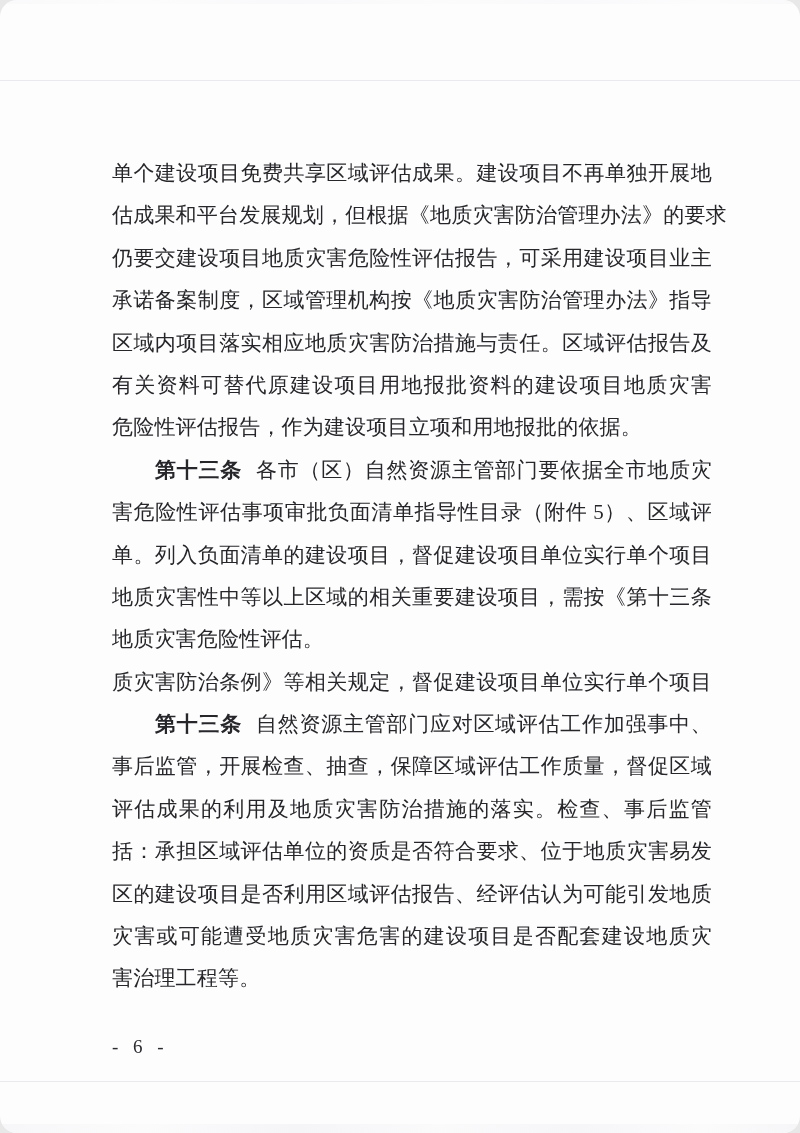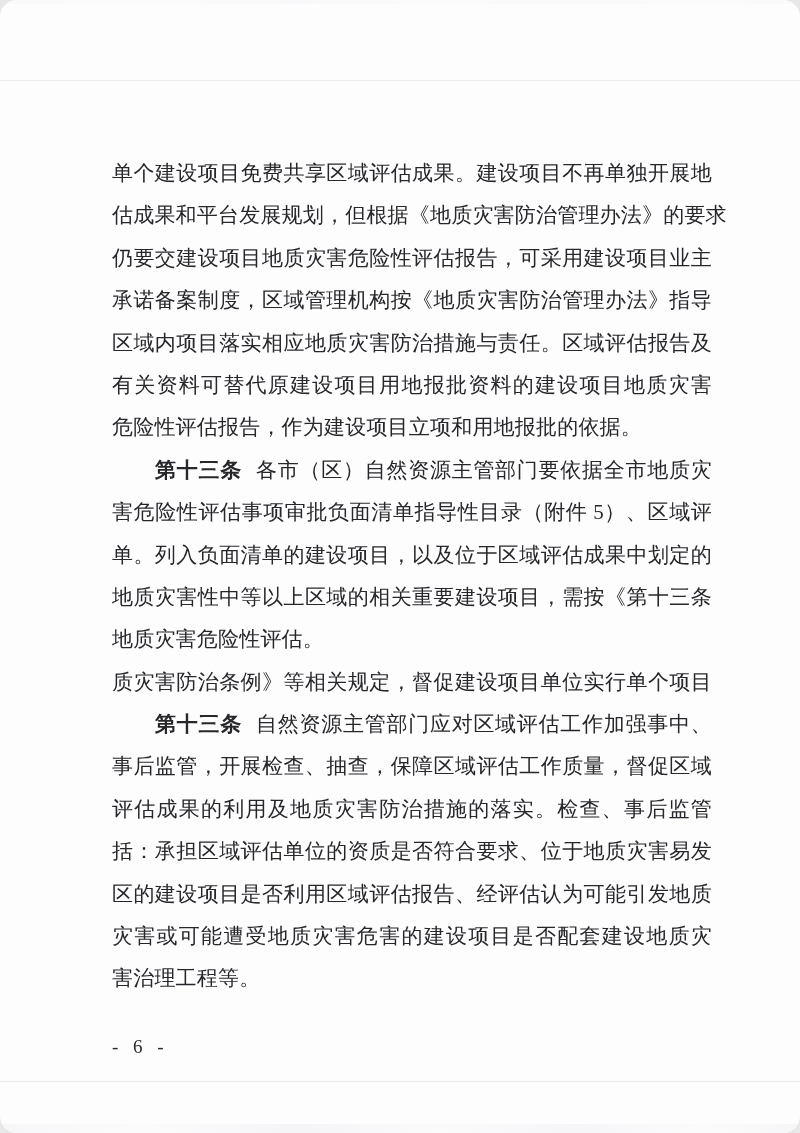--- a/index.html
+++ b/index.html
@@ -84,21 +84,21 @@
   <div class="text-block">
       <div class="line">单个建设项目免费共享区域评估成果。建设项目不再单独开展地</div>
       <div class="line">估成果和平台发展规划，但根据《地质灾害防治管理办法》的要求</div>
       <div class="line">仍要交建设项目地质灾害危险性评估报告，可采用建设项目业主</div>
       <div class="line">承诺备案制度，区域管理机构按《地质灾害防治管理办法》指导</div>
       <div class="line">区域内项目落实相应地质灾害防治措施与责任。区域评估报告及</div>
       <div class="line">有关资料可替代原建设项目用地报批资料的建设项目地质灾害</div>
       <div class="line end">危险性评估报告，作为建设项目立项和用地报批的依据。</div>
       <div class="line indent"><span class="article-no">第十三条</span>各市（区）自然资源主管部门要依据全市地质灾</div>
       <div class="line">害危险性评估事项审批负面清单指导性目录（附件 5）、区域评</div>
-      <div class="line">单。列入负面清单的建设项目，以及位于区域评估成果中划定的</div>
+      <div class="line">单。列入负面清单的建设项目，督促建设项目单位实行单个项目</div>
       <div class="line">地质灾害性中等以上区域的相关重要建设项目，需按《第十三条</div>
       <div class="line end">地质灾害危险性评估。</div>
       <div class="line">质灾害防治条例》等相关规定，督促建设项目单位实行单个项目</div>
       <div class="line indent"><span class="article-no">第十三条</span>自然资源主管部门应对区域评估工作加强事中、</div>
       <div class="line">事后监管，开展检查、抽查，保障区域评估工作质量，督促区域</div>
       <div class="line">评估成果的利用及地质灾害防治措施的落实。检查、事后监管</div>
       <div class="line">括：承担区域评估单位的资质是否符合要求、位于地质灾害易发</div>
       <div class="line">区的建设项目是否利用区域评估报告、经评估认为可能引发地质</div>
       <div class="line">灾害或可能遭受地质灾害危害的建设项目是否配套建设地质灾</div>
       <div class="line end">害治理工程等。</div>

